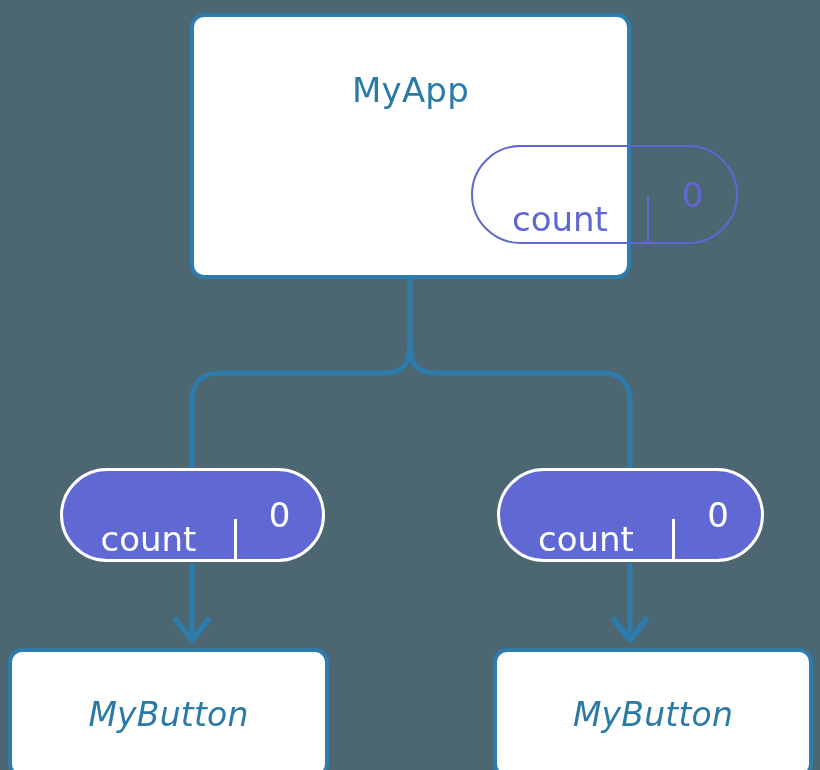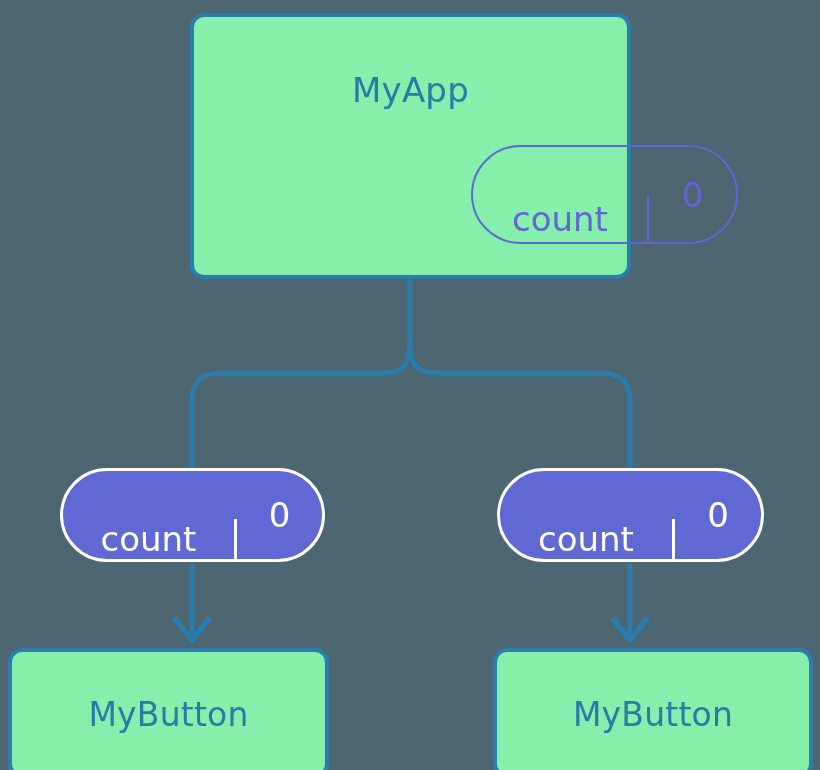--- a/index.html
+++ b/index.html
@@ -24,21 +24,21 @@
     left: 0;
     top: 0;
     width: 820px;
     height: 770px;
     pointer-events: none;
   }
 
   
   .component-box {
     position: absolute;
-    background: #86efac;
+    background: #ffffff;
     border: 4px solid #2e7cab;
     border-radius: 14px;
     box-sizing: border-box;
   }
   .component-title {
     color: #2a7aa8;
     font-size: 34px;
     font-weight: 400;
     letter-spacing: 0.2px;
     text-align: center;
@@ -60,20 +60,21 @@
 
   .leaf-component {
     height: 130px;
   }
   .leaf-component .component-title {
     position: absolute;
     left: 0;
     right: 0;
     top: 43px;
     font-size: 33px;
+    font-style: italic;
   }
   #leaf-component-left {
     left: 8px;
     top: 648px;
     width: 321px;
   }
   #leaf-component-right {
     left: 493px;
     top: 648px;
     width: 320px;

